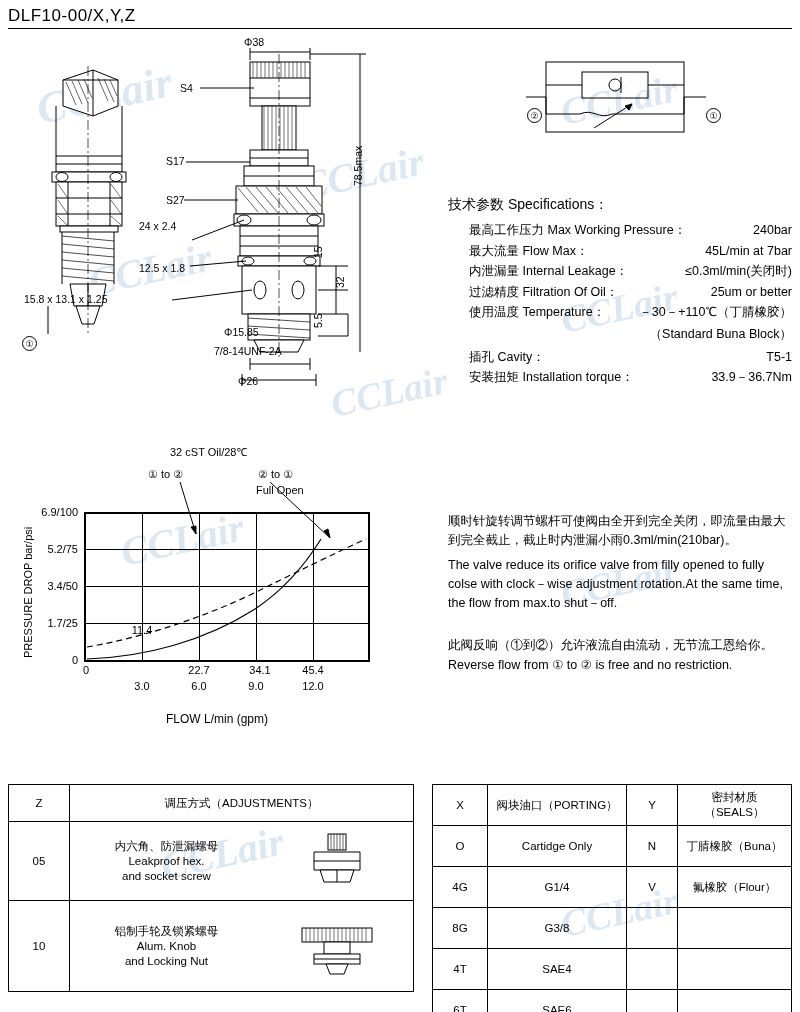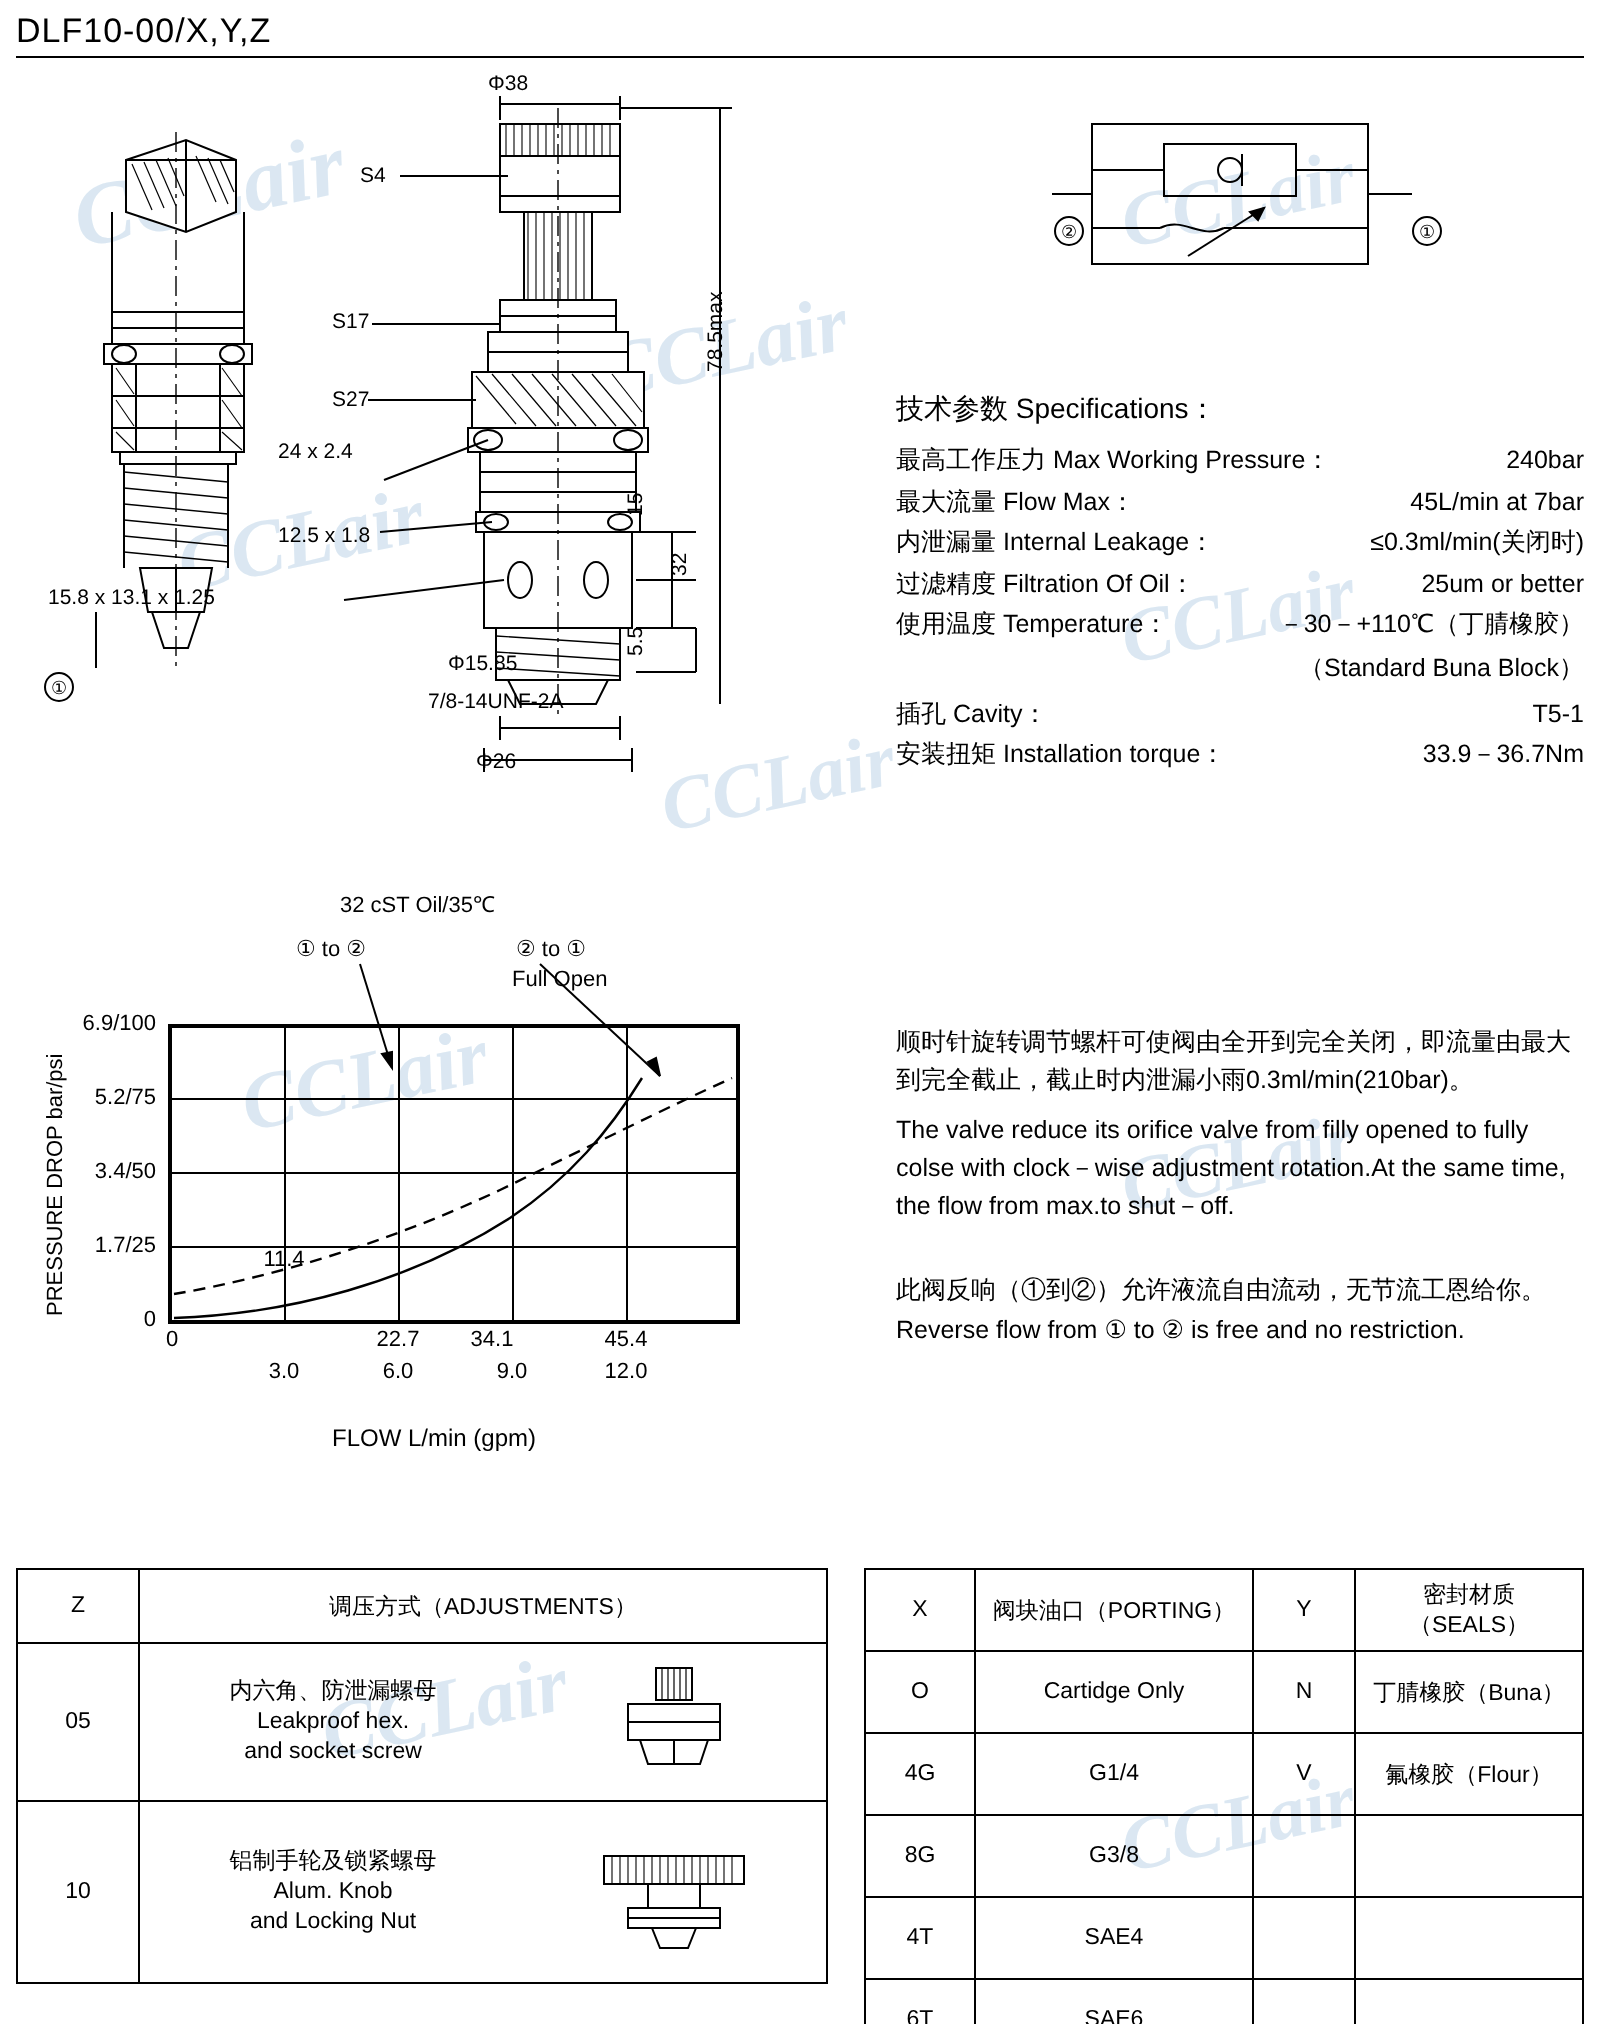--- a/index.html
+++ b/index.html
@@ -14,21 +14,21 @@
   .ln{position:absolute;background:#000;}
   .hl{height:1px;}
   .lbl{position:absolute;font-size:10.5px;white-space:nowrap;}
   .lbl11{position:absolute;font-size:11px;white-space:nowrap;}
   .circ{position:absolute;border:1px solid #000;border-radius:50%;
         display:flex;align-items:center;justify-content:center;font-size:9px;}
   
   #spec{left:448px;top:196px;width:344px;font-size:12.5px;}
   #spec .hdr{font-size:14px;margin-bottom:9px;}
   #spec .row{display:flex;justify-content:space-between;margin-bottom:6.5px;line-height:14px;}
-  #spec .row .l{white-space:nowrap;}
+  #spec .row .l{white-space:nowrap;margin-left:21px;}
   #spec .row .r{white-space:nowrap;text-align:right;}
   #spec .sub{text-align:right;margin-bottom:7px;}
   
   .notes{position:absolute;left:448px;width:348px;font-size:12.5px;line-height:19px;}
   
   #graph{position:absolute;left:84px;top:512px;width:284px;height:148px;border:1px solid #000;}
   #graph .gh{position:absolute;left:0;width:284px;height:1px;background:#000;}
   #graph .gv{position:absolute;top:0;width:1px;height:148px;background:#000;}
   .ylab{position:absolute;left:20px;top:512px;width:16px;height:148px;}
   .ylab span{display:block;transform:rotate(-90deg);transform-origin:left top;
@@ -298,21 +298,21 @@
     <span class="l">安装扭矩 Installation torque：</span>
     <span class="r">33.9－36.7Nm</span>
   </div>
 </div>
 
 <div class="notes" style="top:512px;">顺时针旋转调节螺杆可使阀由全开到完全关闭，即流量由最大到完全截止，截止时内泄漏小雨0.3ml/min(210bar)。</div>
 <div class="notes" style="top:556px;">The valve reduce its orifice valve from filly opened to fully colse with clock－wise adjustment rotation.At the same time, the flow from max.to shut－off.</div>
 <div class="notes" style="top:636px;">此阀反响（①到②）允许液流自由流动，无节流工恩给你。</div>
 <div class="notes" style="top:656px;">Reverse flow from ① to ② is free and no restriction.</div>
 
-<div class="lbl11" style="left:170px;top:444px;">32 cST Oil/35℃</div>
+<div class="lbl11" style="left:170px;top:444px;">32 cST Oil/28℃</div>
 
 <div class="lbl11" style="left:148px;top:468px;text-align:right;">① to ②</div>
 <div class="lbl11" style="left:258px;top:468px;">② to ①</div>
 <div class="lbl11" style="left:256px;top:484px;">Full Open</div>
 
 <div id="graph">
   <div class="gh" style="top:0px;"></div>
   <div class="gh" style="top:36px;"></div>
   <div class="gh" style="top:73px;"></div>
   <div class="gh" style="top:110px;"></div>
@@ -347,21 +347,21 @@
 
 <div class="ytick" style="left:26px;top:506px;">6.9/100</div>
 <div class="ytick" style="left:26px;top:543px;">5.2/75</div>
 <div class="ytick" style="left:26px;top:580px;">3.4/50</div>
 <div class="ytick" style="left:26px;top:617px;">1.7/25</div>
 <div class="ytick" style="left:26px;top:654px;">0</div>
 
 <div class="xtick" style="left:56px;top:664px;">0</div>
 <div class="xtick" style="left:112px;top:624px;">11.4</div>
 <div class="xtick" style="left:169px;top:664px;">22.7</div>
-<div class="xtick" style="left:216px;top:664px;">34.1</div>
+<div class="xtick" style="left:230px;top:664px;">34.1</div>
 <div class="xtick" style="left:283px;top:664px;">45.4</div>
 
 <div class="xtick" style="left:112px;top:680px;">3.0</div>
 <div class="xtick" style="left:169px;top:680px;">6.0</div>
 <div class="xtick" style="left:226px;top:680px;">9.0</div>
 <div class="xtick" style="left:283px;top:680px;">12.0</div>
 
 <div class="lbl11" style="left:166px;top:712px;font-size:12px;">FLOW L/min (gpm)</div>
 
 <table id="tblZ">

